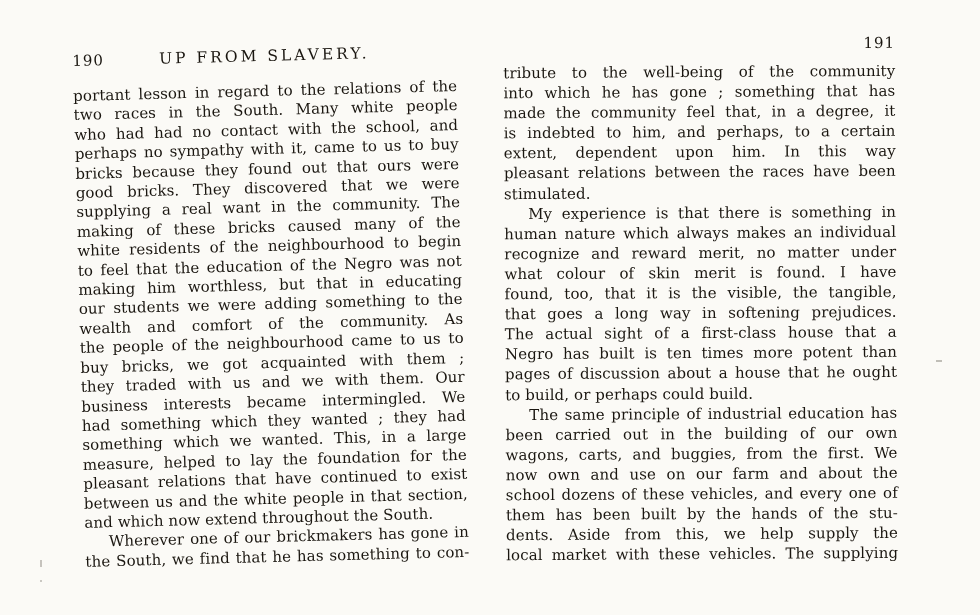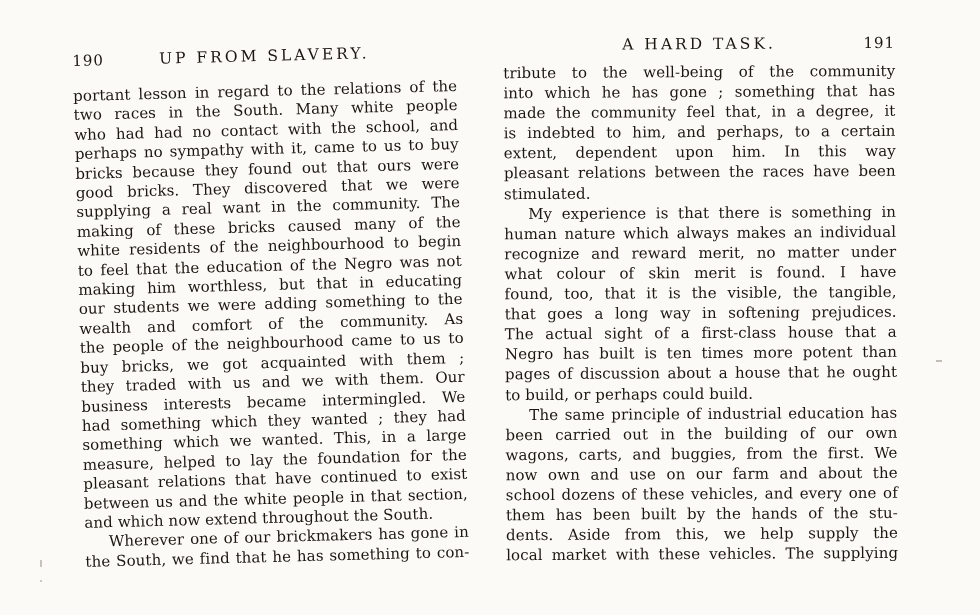--- a/index.html
+++ b/index.html
@@ -100,21 +100,20 @@
         <div class="line">pleasant relations that have continued to exist</div>
         <div class="line">between us and the white people in that section,</div>
         <div class="line para-end">and which now extend throughout the South.</div>
         <div class="line indent">Wherever one of our brickmakers has gone in</div>
         <div class="line">the South, we find that he has something to con-</div>
       </div>
   </section>
 
   <section class="page right">
     <header class="running-head">
-      <span class="running-title">A HARD TASK.</span>
       <span class="pagenum">191</span>
     </header>
     <div class="page-body" id="right-body">
         <div class="line">tribute to the well-being of the community</div>
         <div class="line">into which he has gone ; something that has</div>
         <div class="line">made the community feel that, in a degree, it</div>
         <div class="line">is indebted to him, and perhaps, to a certain</div>
         <div class="line">extent, dependent upon him.  In this way</div>
         <div class="line">pleasant relations between the races have been</div>
         <div class="line para-end">stimulated.</div>

